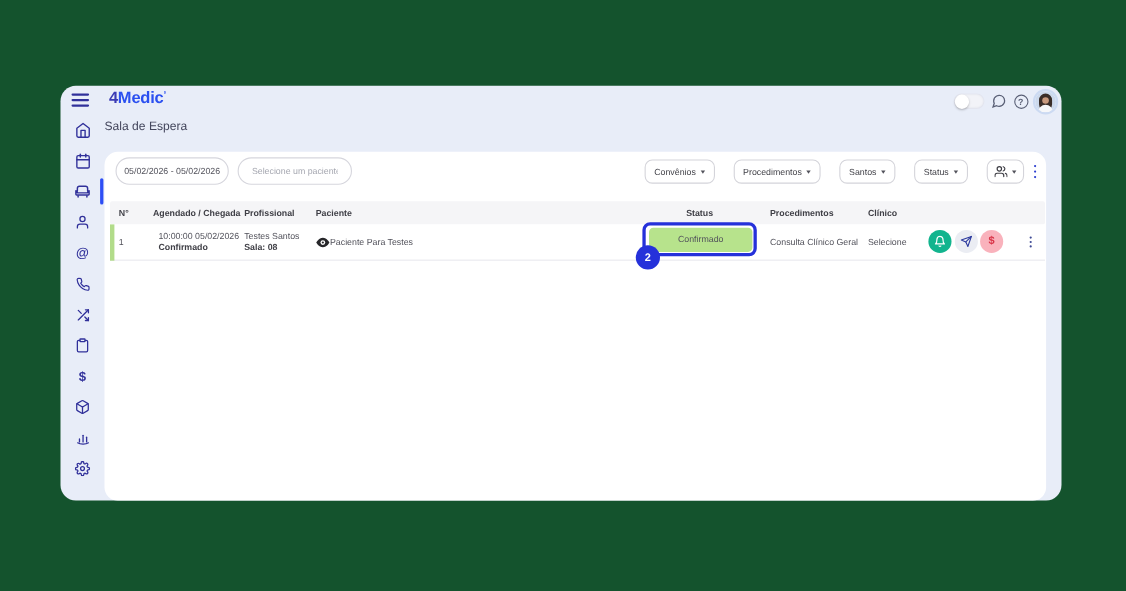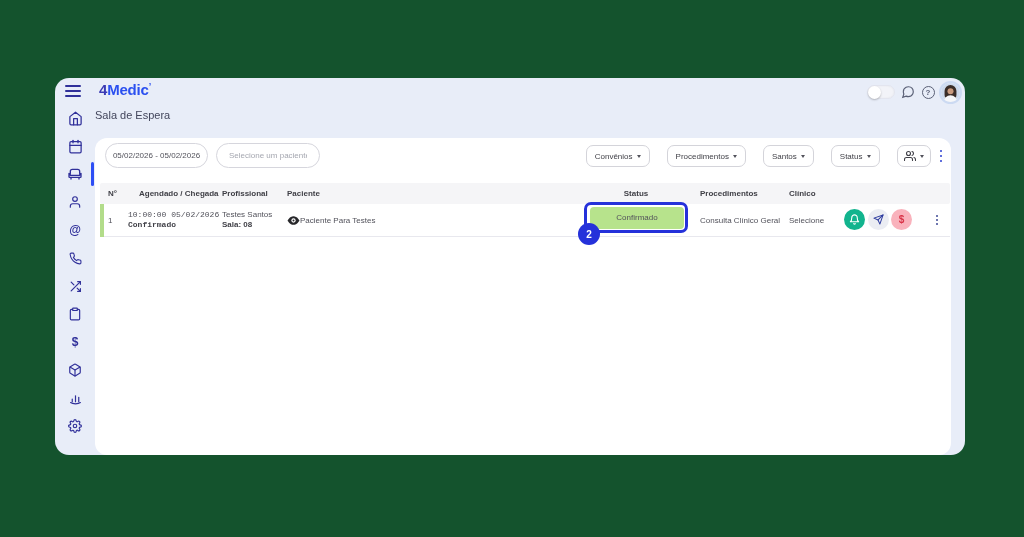--- a/index.html
+++ b/index.html
@@ -222,21 +222,21 @@
           <span class="th" style="left:122px;">Profissional</span>
           <span class="th" style="left:187px;">Paciente</span>
           <span class="th" style="left:476px; width:120px; text-align:center;">Status</span>
           <span class="th" style="left:600px;">Procedimentos</span>
           <span class="th" style="left:689px;">Clínico</span>
         </div>
 
         <div class="row">
           <span class="green-bar"></span>
           <span class="cell" style="left:8px; top:0; height:33px; line-height:33px;">1</span>
-          <div class="cell two-line" style="left:28px;font-family:Liberation Mono, monospace;">
+          <div class="cell two-line" style="left:44px;">
             <div>10:00:00 05/02/2026</div>
             <b>Confirmado</b>
           </div>
           <div class="cell two-line" style="left:122px;">
             <div>Testes Santos</div>
             <b>Sala: 08</b>
           </div>
           <div class="cell" style="left:187px; top:0; height:33px; display:flex; align-items:center; gap:0;">
             <svg width="13" height="13" viewBox="0 0 24 24">
                 <path d="M1 12s4-8 11-8 11 8 11 8-4 8-11 8-11-8-11-8z" fill="#27272a"></path>

